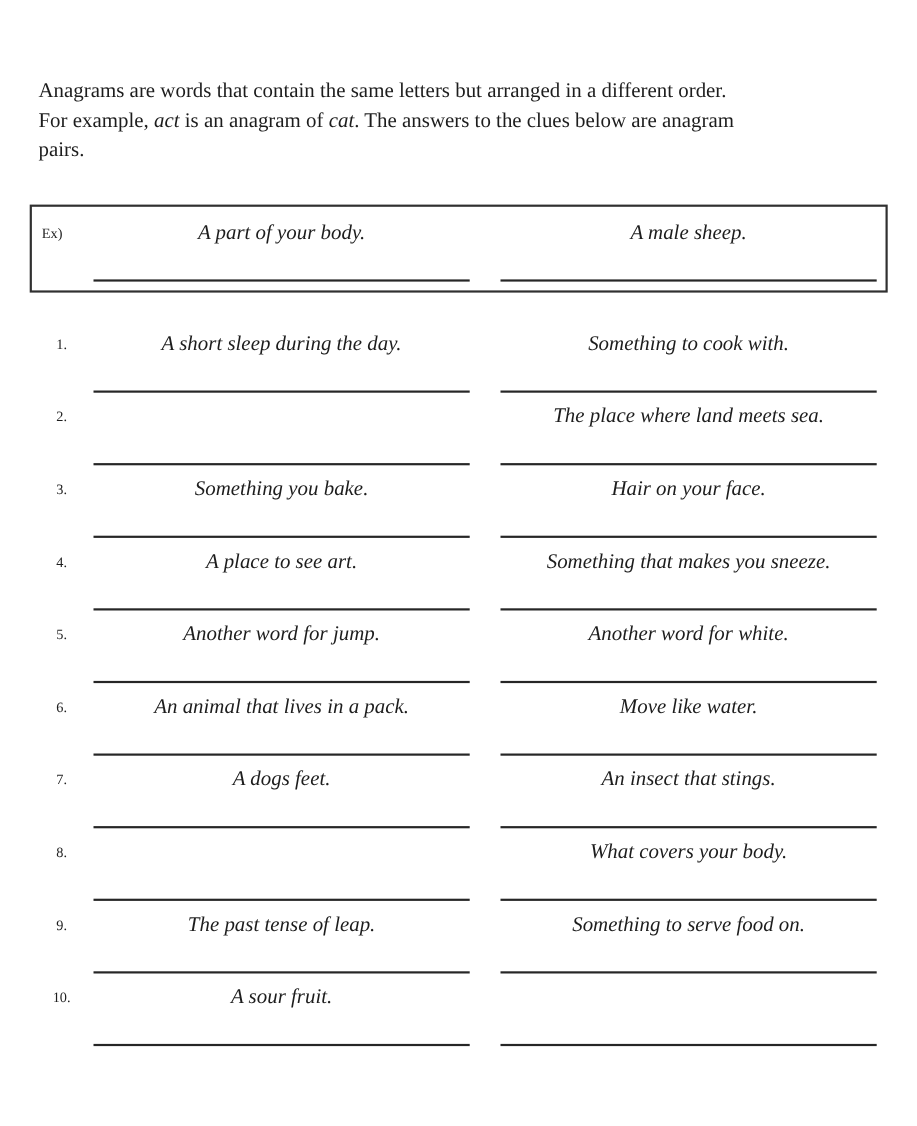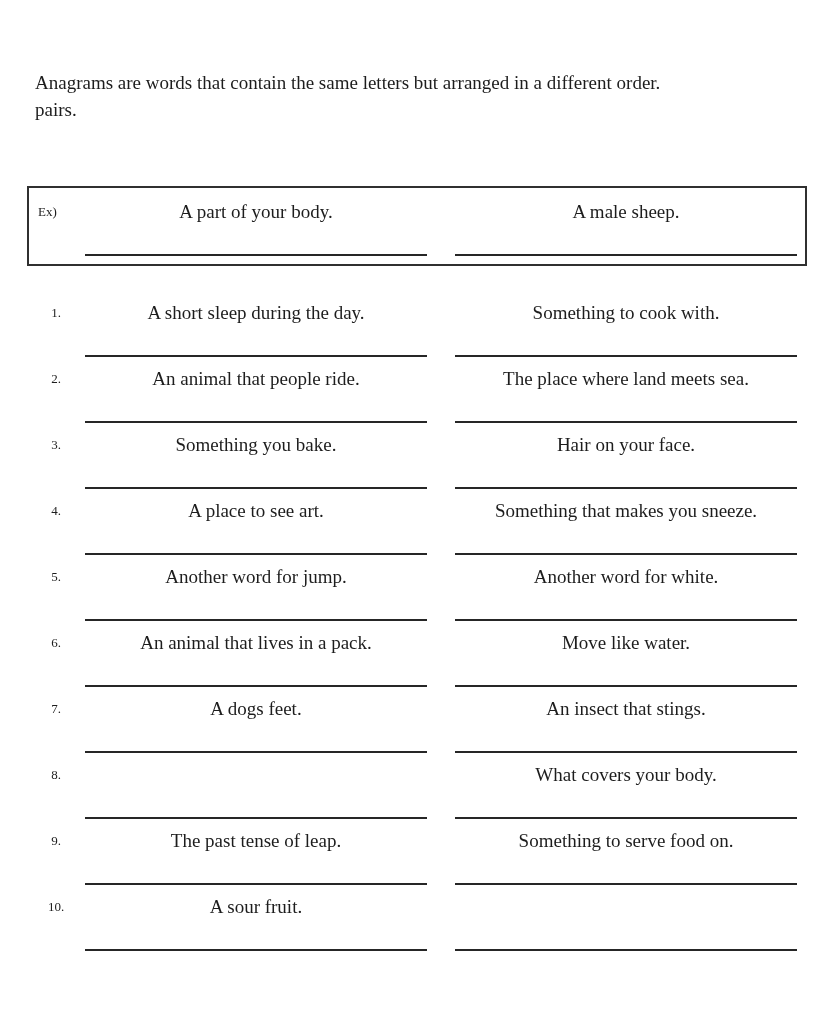--- a/index.html
+++ b/index.html
@@ -34,20 +34,21 @@
   .num {
     grid-column: 1; grid-row: 1;
     display: flex; align-items: center; justify-content: center;
     font-size: 13px;
   }
   .clue {
     grid-row: 1;
     display: flex; align-items: center; justify-content: center;
     font-size: 19px;
     text-align: center;
+    font-style: italic;
   }
   .clue.left  { grid-column: 2; }
   .clue.right { grid-column: 4; }
   .blank {
     grid-row: 2;
     border-bottom: 2px solid var(--line-color, #262626);
   }
   .blank.left  { grid-column: 2; }
   .blank.right { grid-column: 4; }
 
@@ -70,20 +71,21 @@
   }
   .item { height: 66px; }
 </style>
 </head>
 <body>
 
 <div class="page" style="--page-bg: #ffffff; --text-color: #1d1d1d; --line-color: #262626; --box-border: #303030;">
 
   <div class="intro">
     <span class="iline">Anagrams are words that contain the same letters but arranged in a different order.</span>
+    <span class="iline"><span>For example, </span><span class="it">act</span><span> is an anagram of </span><span class="it">cat</span><span>. The answers to the clues below are anagram</span></span>
     <span class="iline">pairs.</span>
   </div>
 
   <div class="example-box">
     <div class="rowgrid">
       <div class="num">Ex)</div>
       <div class="clue left">A part of your body.</div>
       <div class="clue right">A male sheep.</div>
       <div class="blank left"></div>
       <div class="blank right"></div>
@@ -95,21 +97,20 @@
       <div class="item rowgrid">
         <div class="num">1.</div>
         <div class="clue left">A short sleep during the day.</div>
         <div class="clue right">Something to cook with.</div>
         <div class="blank left"></div>
         <div class="blank right"></div>
       </div>
 
       <div class="item rowgrid">
         <div class="num">2.</div>
-        <div class="clue left">An animal that people ride.</div>
         <div class="clue right">The place where land meets sea.</div>
         <div class="blank left"></div>
         <div class="blank right"></div>
       </div>
 
       <div class="item rowgrid">
         <div class="num">3.</div>
         <div class="clue left">Something you bake.</div>
         <div class="clue right">Hair on your face.</div>
         <div class="blank left"></div>

